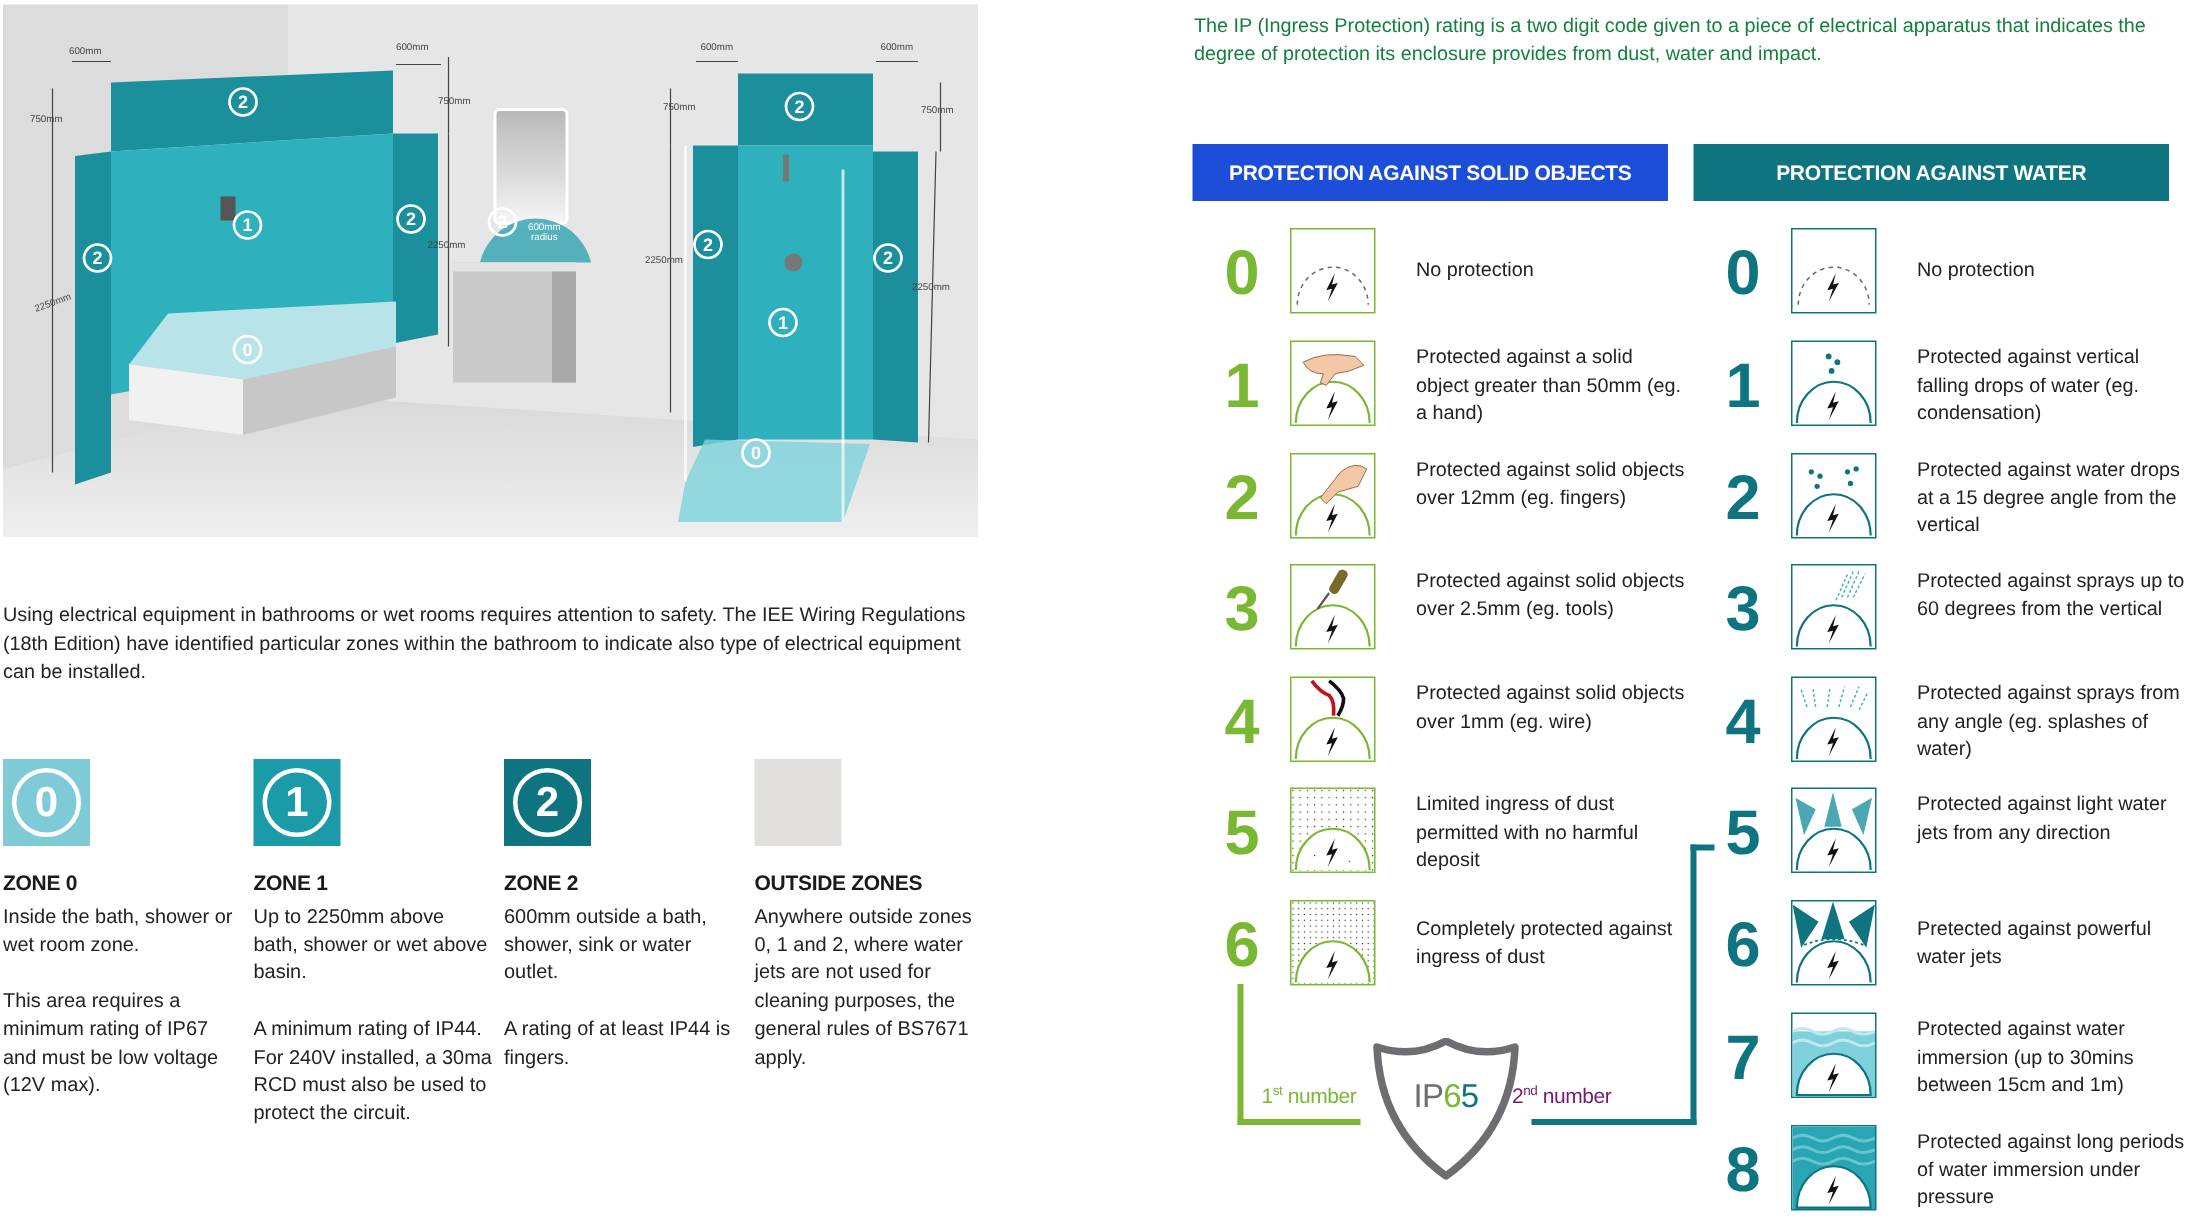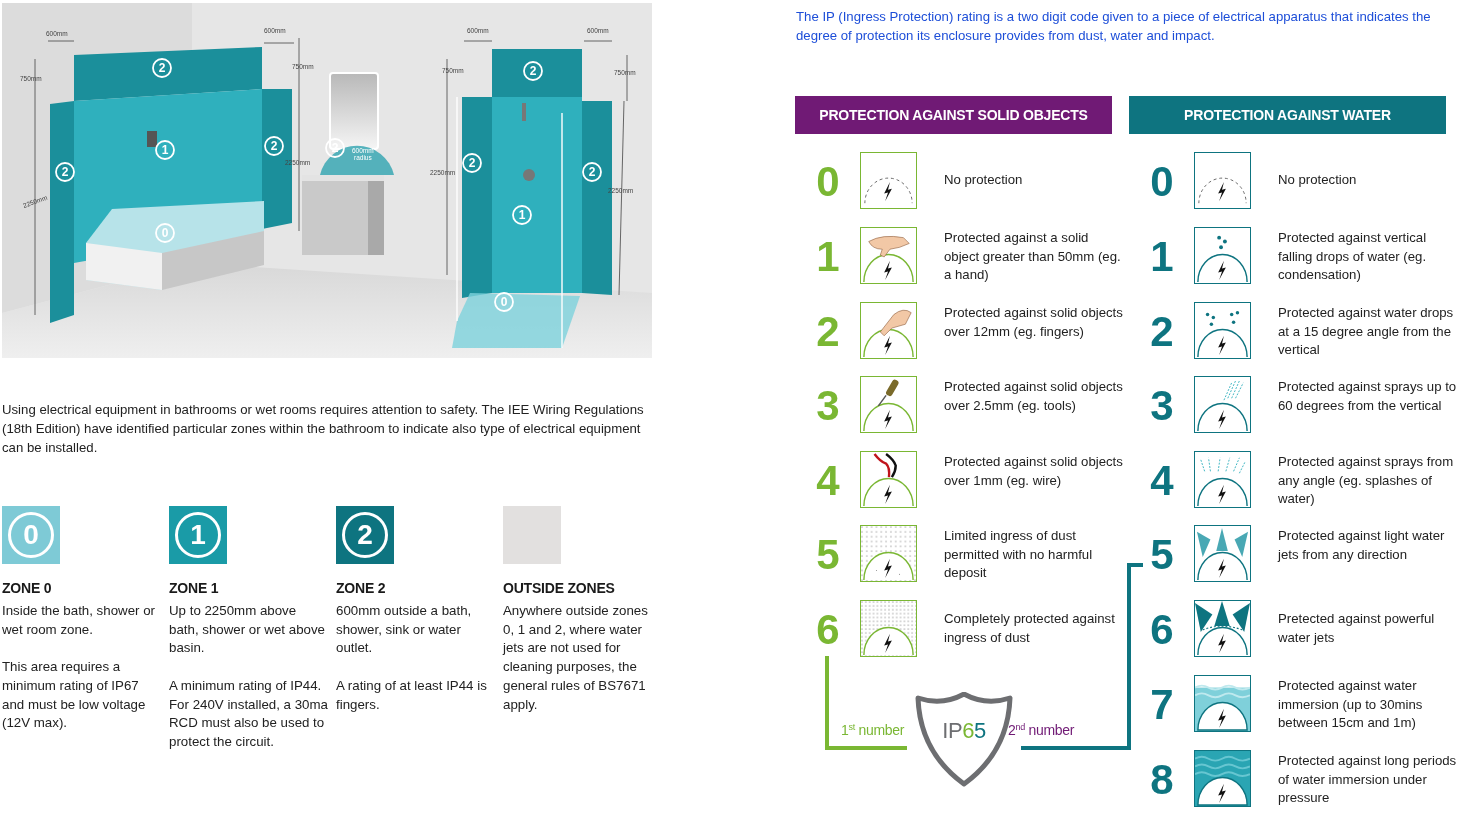--- a/index.html
+++ b/index.html
@@ -15,24 +15,24 @@
 
   
   .zone { position: absolute; top: 506px; width: 160px; }
   .zone .swatch { width: 58px; height: 58px; display: flex; align-items: center; justify-content: center; }
   .zone .swatch .ring { width: 46px; height: 46px; border: 3px solid #fff; border-radius: 50%; display: flex; align-items: center; justify-content: center; color: #fff; font-weight: bold; font-size: 28px; line-height: 1; }
   .zone .title { margin-top: 16px; font-weight: bold; font-size: 14px; letter-spacing: -0.2px; color: #1a1a1a; }
   .zone .desc { margin-top: 6px; font-size: 13.3px; line-height: 18.7px; color: #222; }
   .zone .desc p + p { margin-top: 18.7px; }
 
   
-  .ip-intro { position: absolute; left: 796px; top: 8px; width: 660px; font-size: 13.2px; line-height: 18.5px; color: #1d4ed8; }
+  .ip-intro { position: absolute; left: 796px; top: 8px; width: 660px; font-size: 13.2px; line-height: 18.5px; color: #15803d; }
 
   .col-header { position: absolute; top: 96px; height: 38px; color: #fff; font-weight: bold; font-size: 14px; display: flex; align-items: center; justify-content: center; letter-spacing: -0.2px; }
-  .col-header.solid { left: 795px; width: 317px; background: #701a75; }
+  .col-header.solid { left: 795px; width: 317px; background: #1d4ed8; }
   .col-header.water { left: 1129px; width: 317px; background: #0e7480; }
 
   .row { position: absolute; height: 60px; }
   .row .num { position: absolute; top: 4px; width: 40px; text-align: center; font-weight: bold; font-size: 42px; line-height: 52px; }
   .row .icon { position: absolute; top: 0; width: 57px; height: 57px; }
   .row .label { position: absolute; top: 2px; width: 180px; font-size: 13.2px; line-height: 18.7px; color: #222; }
 
   .solid-row .num { left: 808px; color: #7ab733; }
   .solid-row .icon { left: 860px; border: 1.5px solid #7ab733; }
   .solid-row .label { left: 944px; }

